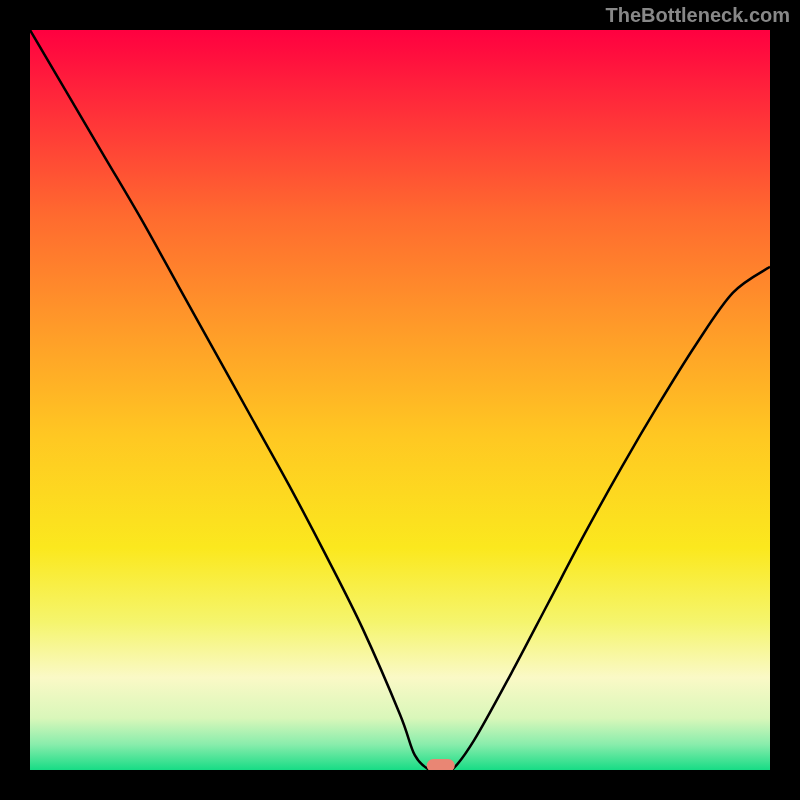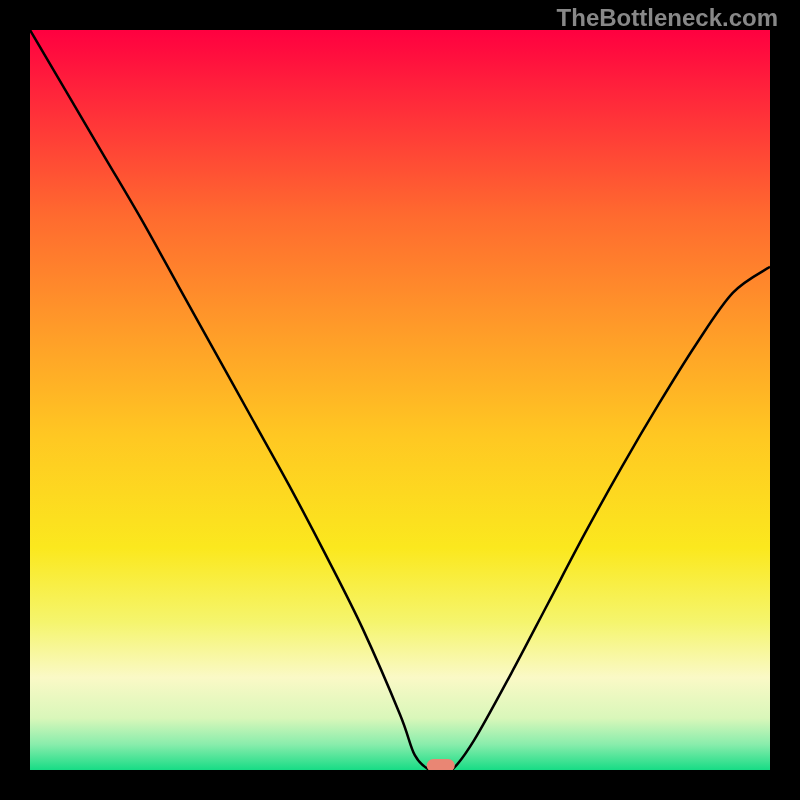--- a/index.html
+++ b/index.html
@@ -12,24 +12,24 @@
   }
   .frame {
     position: relative;
     width: 800px;
     height: 800px;
     background: #000;
   }
   .watermark {
     position: absolute;
     top: 4px;
-    right: 22px;
+    right: 10px;
     color: #888;
     font-family: Arial, Helvetica, sans-serif;
-    font-size: 24px;
+    font-size: 20px;
     font-weight: bold;
     z-index: 10;
   }
   svg.plot {
     position: absolute;
     left: 30px;
     top: 30px;
     width: 740px;
     height: 740px;
   }

